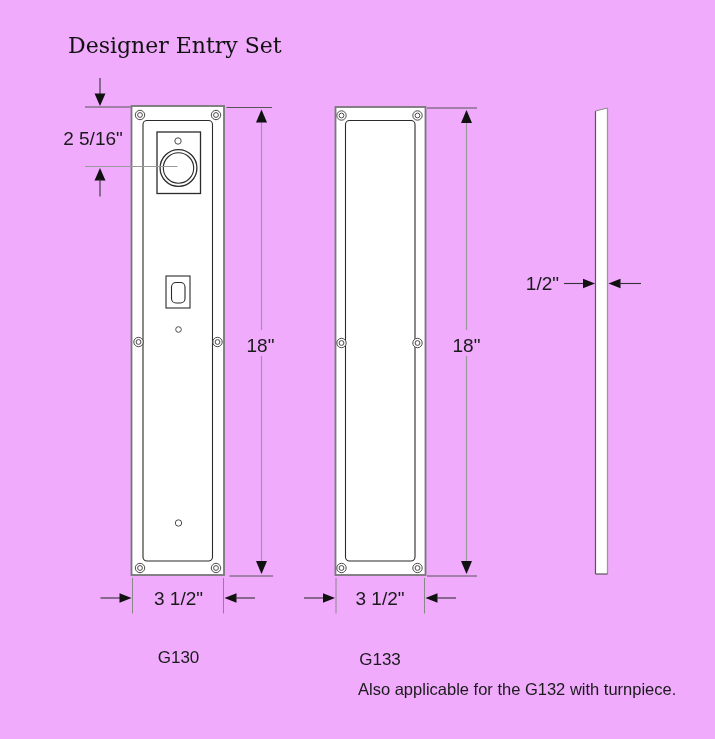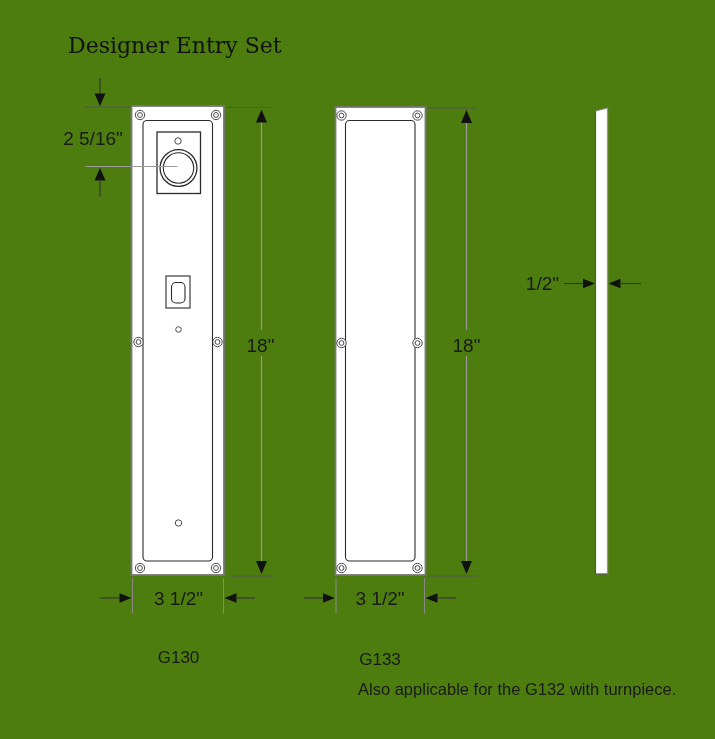--- a/index.html
+++ b/index.html
@@ -1,16 +1,16 @@
 <!DOCTYPE html>
 <html><head>
 <meta charset="utf-8">
 <style>
   html,body{margin:0;padding:0;background:#fff;}
-  .canvas{position:relative;width:715px;height:739px;background:#4d7c0f;overflow:hidden;}
+  .canvas{position:relative;width:715px;height:739px;background:#f0abfc;overflow:hidden;}
   svg{position:absolute;left:0;top:0;}
   .title-text{font-family:"DejaVu Serif",serif;font-size:22px;fill:#111111;}
   .dim-text{font-family:"Liberation Sans",sans-serif;font-size:19px;fill:#1a1a1a;}
   .label-text{font-family:"Liberation Sans",sans-serif;font-size:17px;fill:#1a1a1a;}
   .note-text{font-family:"Liberation Sans",sans-serif;font-size:16.5px;fill:#1a1a1a;}
 </style>
 </head>
 <body>
 
 <div class="canvas">

